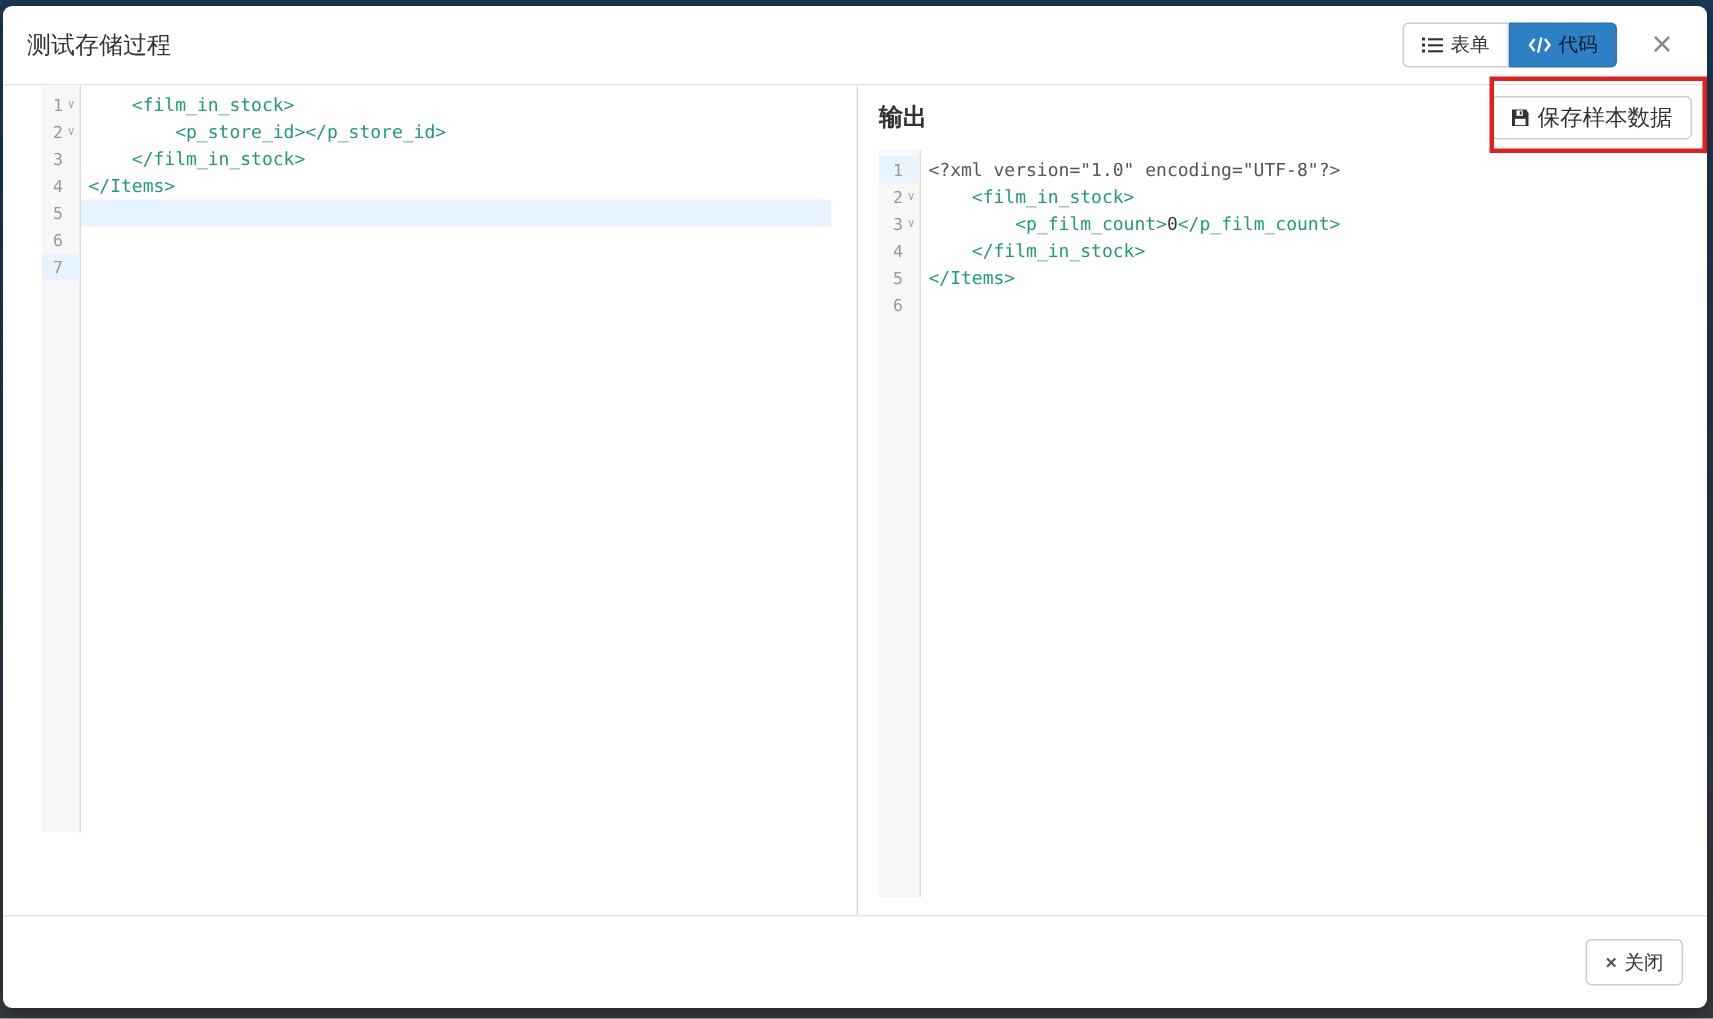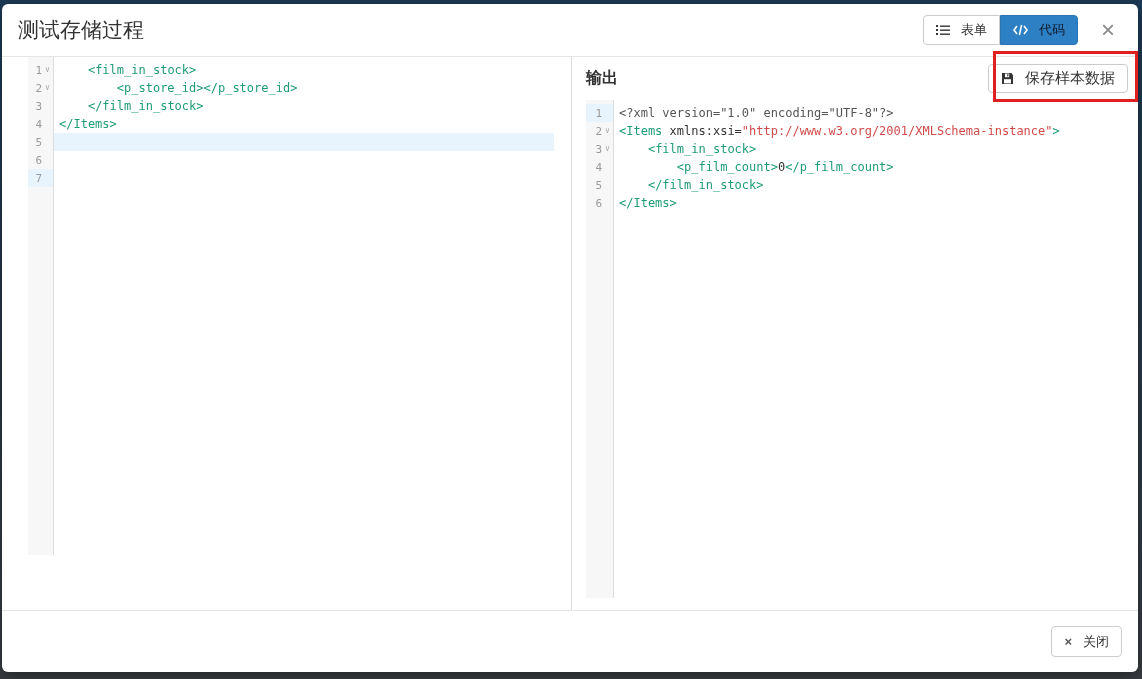--- a/index.html
+++ b/index.html
@@ -10,25 +10,25 @@
     position:relative;
   }
   .modal {
     position:absolute; left:2px; top:4px; width:1136px; height:668px;
     background:#fff; border-radius:6px; box-shadow:0 3px 14px rgba(0,0,0,.45);
     display:flex; flex-direction:column; overflow:hidden;
   }
   
   .mheader { height:53px; flex:0 0 53px; display:flex; align-items:center;
     padding:0 16px; border-bottom:1px solid #e5e5e5; }
-  .mtitle { flex:1; font-size:21px; font-weight:500; color:#333; }
+  .mtitle { flex:1; font-size:16px; font-weight:500; color:#333; }
   .btn-group { display:flex; margin-right:16px; }
   .btn { display:inline-flex; align-items:center; justify-content:center;
     height:30px; font-size:13px; color:#333; background:#fff;
-    border:1px solid #ccc; border-radius:4px; cursor:pointer; gap:11px; padding:0 12px; }
+    border:1px solid #ccc; border-radius:4px; cursor:pointer; gap:5px; padding:0 12px; }
   .btn-group .btn:first-child { border-radius:4px 0 0 4px; }
   .btn-group .btn:last-child  { border-radius:0 4px 4px 0; }
   .btn-primary { background:var(--accent,#2e80c4); border-color:#2a74b3; color:#0f172a; }
   .close-x { width:28px; height:28px; display:flex; align-items:center; justify-content:center;
     font-size:24px; line-height:1; color:#8a8a8a; background:none; border:none; cursor:pointer; font-weight:300;}
   
   .mbody { flex:0 0 553px; display:flex; height:553px; }
   .panel { display:flex; flex-direction:column; }
   .panel-left  { width:570px; border-right:1px solid #ddd; padding:0 17px 0 26px; }
   .panel-right { flex:1; padding:0 10px 0 14px; position:relative; }
@@ -184,21 +184,20 @@
               <span class="num">5</span>
               <span class="fold"></span>
             </div>
             <div class="gcell">
               <span class="num">6</span>
               <span class="fold"></span>
             </div>
           </div>
         <div class="code">
             <div class="cm-line"><span class="seg-meta">&lt;?xml version="1.0" encoding="UTF-8"?&gt;</span></div>
-            <div class="cm-line"><span class="seg-tag">&lt;Items</span><span class="seg-plain"> xmlns:xsi=</span><span class="seg-string">"http://www.w3.org/2001/XMLSchema-instance"</span><span class="seg-tag">&gt;</span></div>
             <div class="cm-line"><span class="seg-plain">    </span><span class="seg-tag">&lt;film_in_stock&gt;</span></div>
             <div class="cm-line"><span class="seg-plain">        </span><span class="seg-tag">&lt;p_film_count&gt;</span><span class="seg-text">0</span><span class="seg-tag">&lt;/p_film_count&gt;</span></div>
             <div class="cm-line"><span class="seg-plain">    </span><span class="seg-tag">&lt;/film_in_stock&gt;</span></div>
             <div class="cm-line"><span class="seg-tag">&lt;/Items&gt;</span></div>
           </div>
       </div>
     </div>
 
   </div>
 

